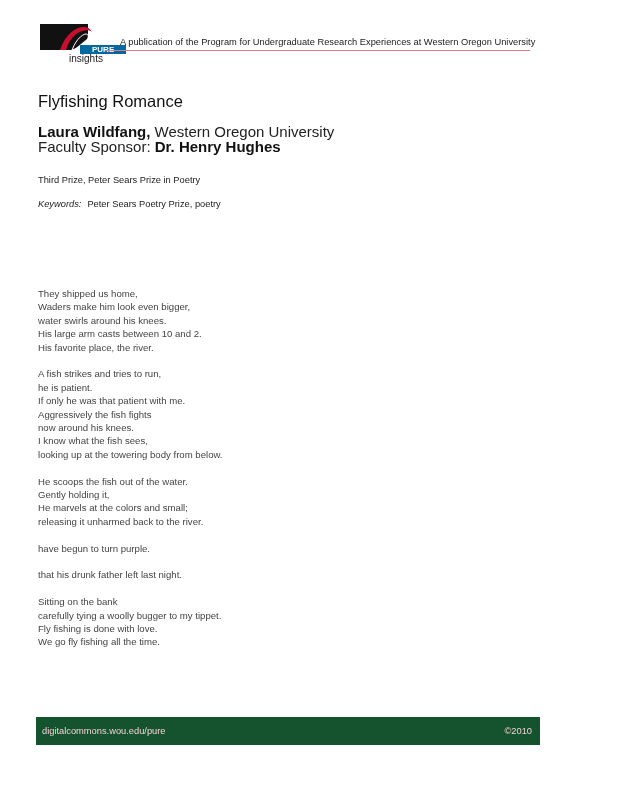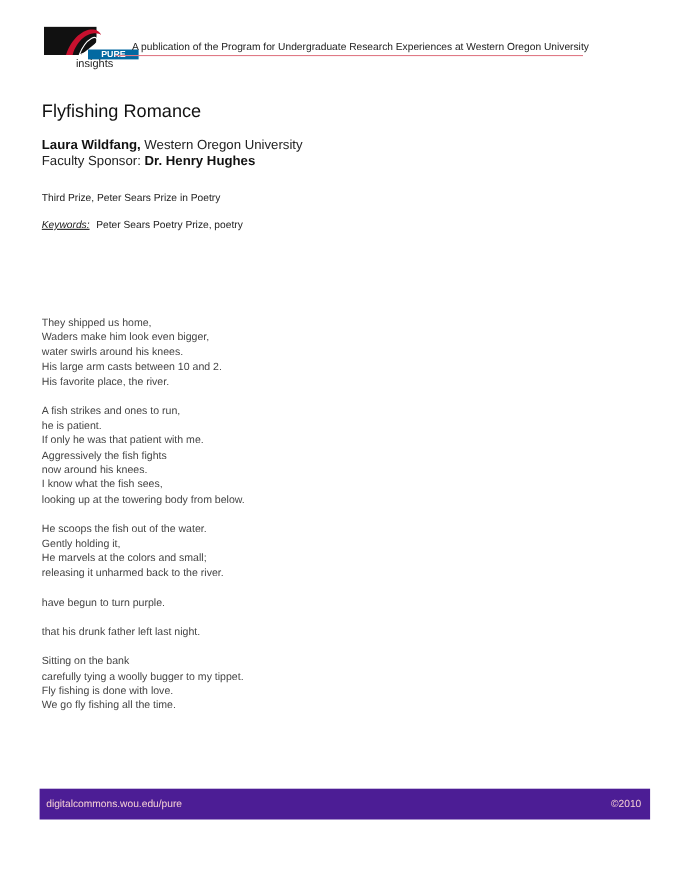--- a/index.html
+++ b/index.html
@@ -8,29 +8,29 @@
     .logo { position: absolute; left: 40px; top: 24px; width: 66px; height: 40px; }
     .logo .black { position: absolute; left: 0; top: 0; width: 48px; height: 26px; background: #111;
                    border-radius: 0 0 0 0; clip-path: polygon(0 0, 100% 0, 100% 55%, 70% 100%, 0 100%); }
     .logo .swirl { position: absolute; left: 18px; top: 0; width: 36px; height: 28px; }
     .logo .pure { position: absolute; left: 40px; top: 21px; font-size: 8px; font-weight: bold; color: #fff;
                   background: #0369a1; padding: 0 12px; line-height: 9px; }
     .logo .insights { position: absolute; left: 29px; top: 30px; font-size: 10px; color: #222; line-height: 10px; }
     .pub-line { position: absolute; left: 120px; top: 37px; font-size: 9.3px; color: #222; white-space: nowrap; }
     .pub-rule { position: absolute; left: 105px; top: 50px; width: 425px; height: 1px; background: #e07a86; }
     .title { position: absolute; left: 38px; top: 92px; font-size: 16.5px; font-weight: normal; color: #111; margin: 0; }
-    .author { position: absolute; left: 38px; top: 124px; font-size: 12px; color: #222; line-height: 15px; }
+    .author { position: absolute; left: 38px; top: 124px; font-size: 15px; color: #222; line-height: 15px; }
     .author b { color: #111; }
     .prize { position: absolute; left: 38px; top: 175px; font-size: 9.3px; color: #222; }
     .keywords { position: absolute; left: 38px; top: 199px; font-size: 9.3px; color: #222; }
-    .keywords i { margin-right: 6px; text-decoration: underline; }
+    .keywords i { margin-right: 6px; }
     .poem { position: absolute; left: 38px; top: 259px; font-size: 9.6px; color: #444; line-height: 13.4px; margin-top: 28px; }
     .stanza { margin-bottom: 13.4px; }
     .stanza div { white-space: nowrap; }
-    .footer { position: absolute; left: 36px; top: 717px; width: 555px; height: 28px; background: #4c1d95;
+    .footer { position: absolute; left: 36px; top: 717px; width: 504px; height: 28px; background: #14532d;
               color: #f5d0d5; font-size: 9.3px; }
     .footer .url { position: absolute; left: 6px; top: 9px; }
     .footer .copy { position: absolute; right: 8px; top: 9px; }
   </style>
 </head>
 <body>
 
 <div class="logo">
   <div class="black"></div>
   <svg class="swirl" viewBox="0 0 36 28">
@@ -63,21 +63,21 @@
 
 <div class="poem">
   <div class="stanza">
     <div>They shipped us home,</div>
     <div>Waders make him look even bigger,</div>
     <div>water swirls around his knees.</div>
     <div>His large arm casts between 10 and 2.</div>
     <div>His favorite place, the river.</div>
   </div>
   <div class="stanza">
-    <div>A fish strikes and ones to run,</div>
+    <div>A fish strikes and tries to run,</div>
     <div>he is patient.</div>
     <div>If only he was that patient with me.</div>
     <div>Aggressively the fish fights</div>
     <div>now around his knees.</div>
     <div>I know what the fish sees,</div>
     <div>looking up at the towering body from below.</div>
   </div>
   <div class="stanza">
     <div>He scoops the fish out of the water.</div>
     <div>Gently holding it,</div>

